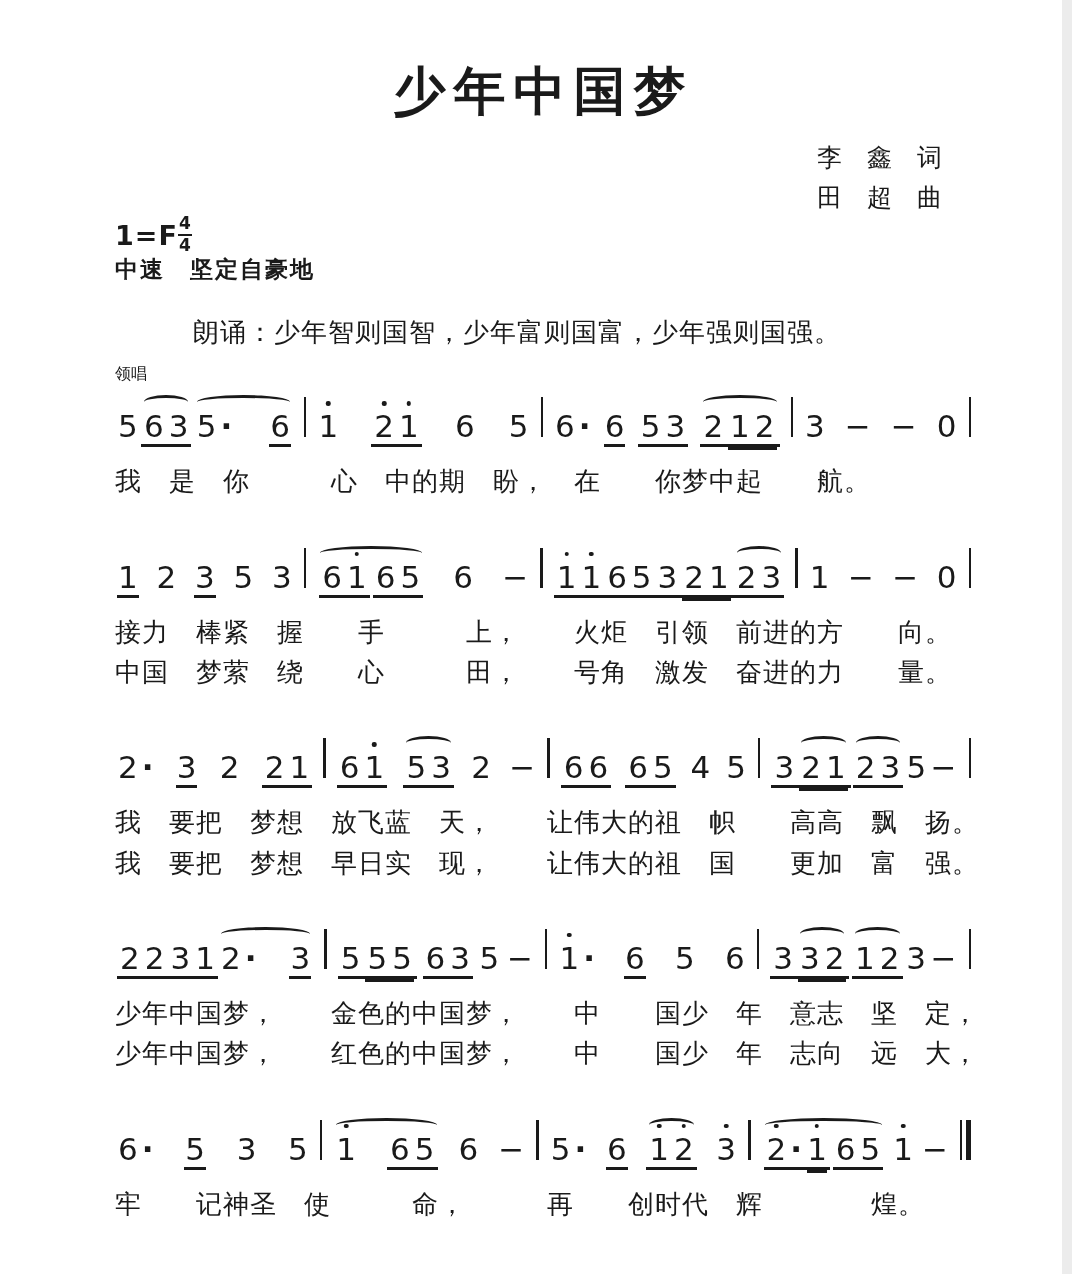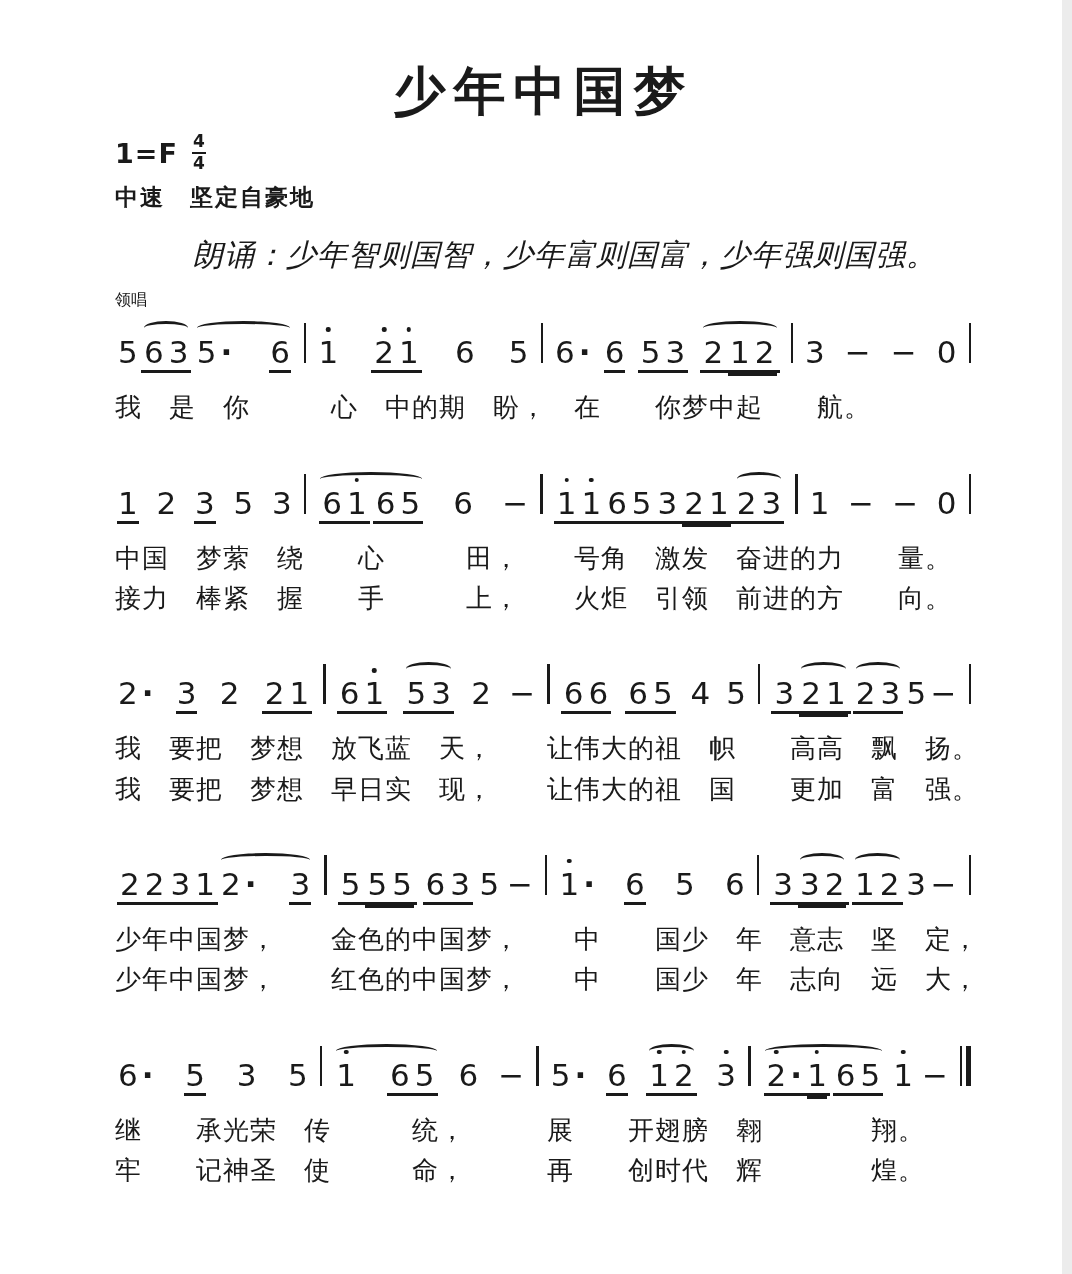--- a/index.html
+++ b/index.html
@@ -8,29 +8,29 @@
     box-sizing:border-box; padding:46px 100px 30px 115px; color:#1a1a1a;
     position:relative; overflow:hidden;
     box-shadow: inset -10px 0 0 #ececec;
     font-family:"Liberation Serif", serif;
   }
   .title {
     margin:16px; text-align:center; font-size:52px; font-weight:bold;
     letter-spacing:8px; font-family:"Liberation Serif", serif; line-height:1.15;
   }
   .credits { text-align:right; padding-right:30px; font-size:25px; line-height:1.6; margin-top:4px; }
-  .keyrow { display:flex; align-items:flex-start; gap:14px; margin-top:2px;
+  .keyrow { display:flex; align-items:flex-start; gap:0; margin-top:2px;
             font-family:"DejaVu Sans", sans-serif; font-size:27px; font-weight:bold; }
   .keysig { letter-spacing:1px; }
   .meter { display:inline-flex; flex-direction:column; align-items:center;
            font-size:17px; line-height:1.05; margin-top:-5px; }
   .fracbar { width:14px; height:2px; background:#1a1a1a; margin:1px 0; }
   .tempo { font-family:"Liberation Sans", sans-serif; font-weight:bold; font-size:23px;
-           margin-top:10px; letter-spacing:2px; }
-  .recite { font-size:30px; margin-top:22px; padding-left:78px; letter-spacing:1px; white-space:pre;font-style:italic; }
+           letter-spacing:2px; }
+  .recite { font-size:26px; margin-top:30px; padding-left:78px; letter-spacing:1px; white-space:pre; }
   #score { margin-top:14px; }
   .lineblock { margin-bottom:26px; }
   .slabel { font-size:16px; margin-bottom:-14px; }
   .mrow { display:flex; align-items:baseline; padding-top:26px; padding-bottom:8px; }
   .meas { display:flex; align-items:baseline; justify-content:space-between;
           padding:0 10px; position:relative; }
   .meas:first-child { padding-left:2px; }
   .bar { width:2.5px; height:40px; background:#1a1a1a; margin:0 1px -8px 1px; flex:none; }
   .bar.final { width:11px; background:transparent; border-left:2.5px solid #1a1a1a;
                border-right:5.5px solid #1a1a1a; box-sizing:border-box; }
@@ -51,20 +51,24 @@
   .sp { display:inline-block; height:1px; }
   .lyr { font-size:26px; line-height:1.05; margin-top:13px; white-space:pre;
          letter-spacing:1px; }
 </style>
 </head>
 <body>
 
 <div class="page">
   <h1 class="title">少年中国梦</h1>
 
+  <div class="credits">
+    <div>李　鑫　词</div>
+    <div>田　超　曲</div>
+  </div>
 
   <div class="keyrow">
     <span class="keysig">1=F</span>
     <span class="meter">
       <span>4</span>
       <span class="fracbar"></span>
       <span>4</span>
     </span>
   </div>
 
@@ -265,22 +269,22 @@
             </span>
             <span class="note">
               <span class="num">−</span>
             </span>
             <span class="note">
               <span class="num">0</span>
             </span>
           </div>
           <div class="bar"></div>
         </div>
+        <div class="lyr">接力　棒紧　握　　手　　　上，　　火炬　引领　前进的方　　向。</div>
         <div class="lyr">中国　梦萦　绕　　心　　　田，　　号角　激发　奋进的力　　量。</div>
-        <div class="lyr">接力　棒紧　握　　手　　　上，　　火炬　引领　前进的方　　向。</div>
       </div>
       <div class="lineblock">
         <div class="mrow">
           <div class="meas" style="flex: 215 1 0px;">
             <span class="note">
               <span class="num">2</span>
               <span class="aug">·</span>
             </span>
             <span class="note ul">
               <span class="num">3</span>
@@ -577,17 +581,16 @@
             </span>
             <span class="note">
               <span class="num hi">1</span>
             </span>
             <span class="note">
               <span class="num">−</span>
             </span>
           </div>
           <div class="bar final"></div>
         </div>
-        <div class="lyr">继　　承光荣　传　　　统，　　　展　　开翅膀　翱　　　　翔。</div>
         <div class="lyr">牢　　记神圣　使　　　命，　　　再　　创时代　辉　　　　煌。</div>
       </div>
     </div>
 </div>
 
 </body></html>

